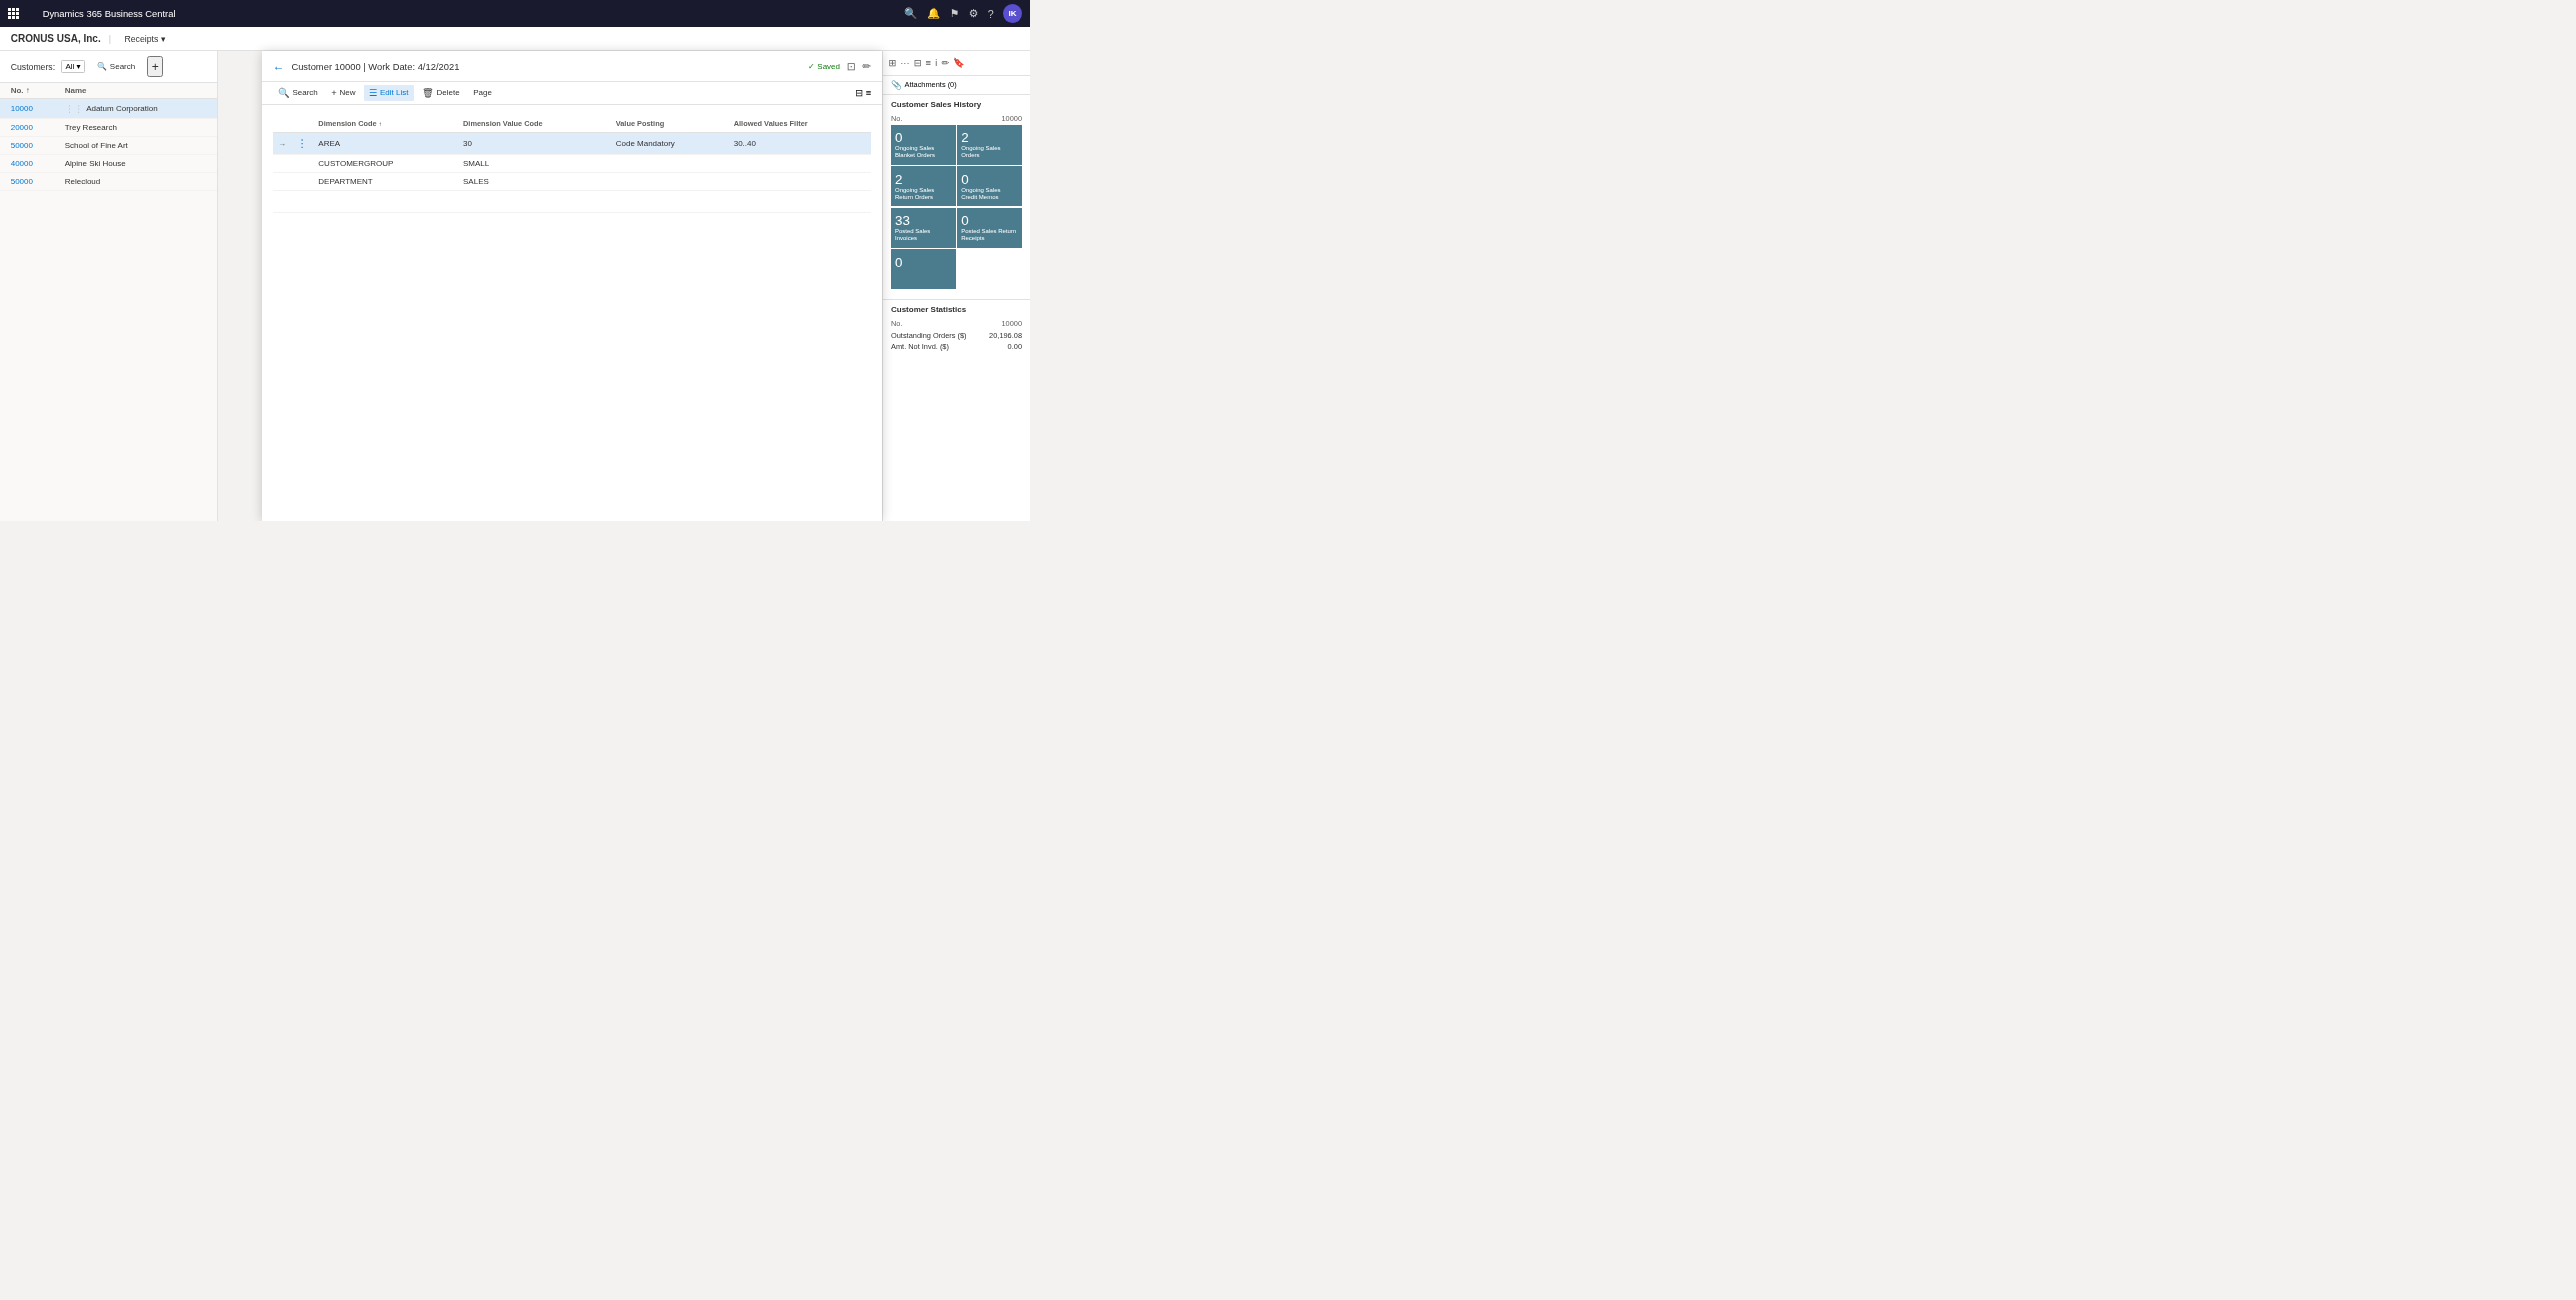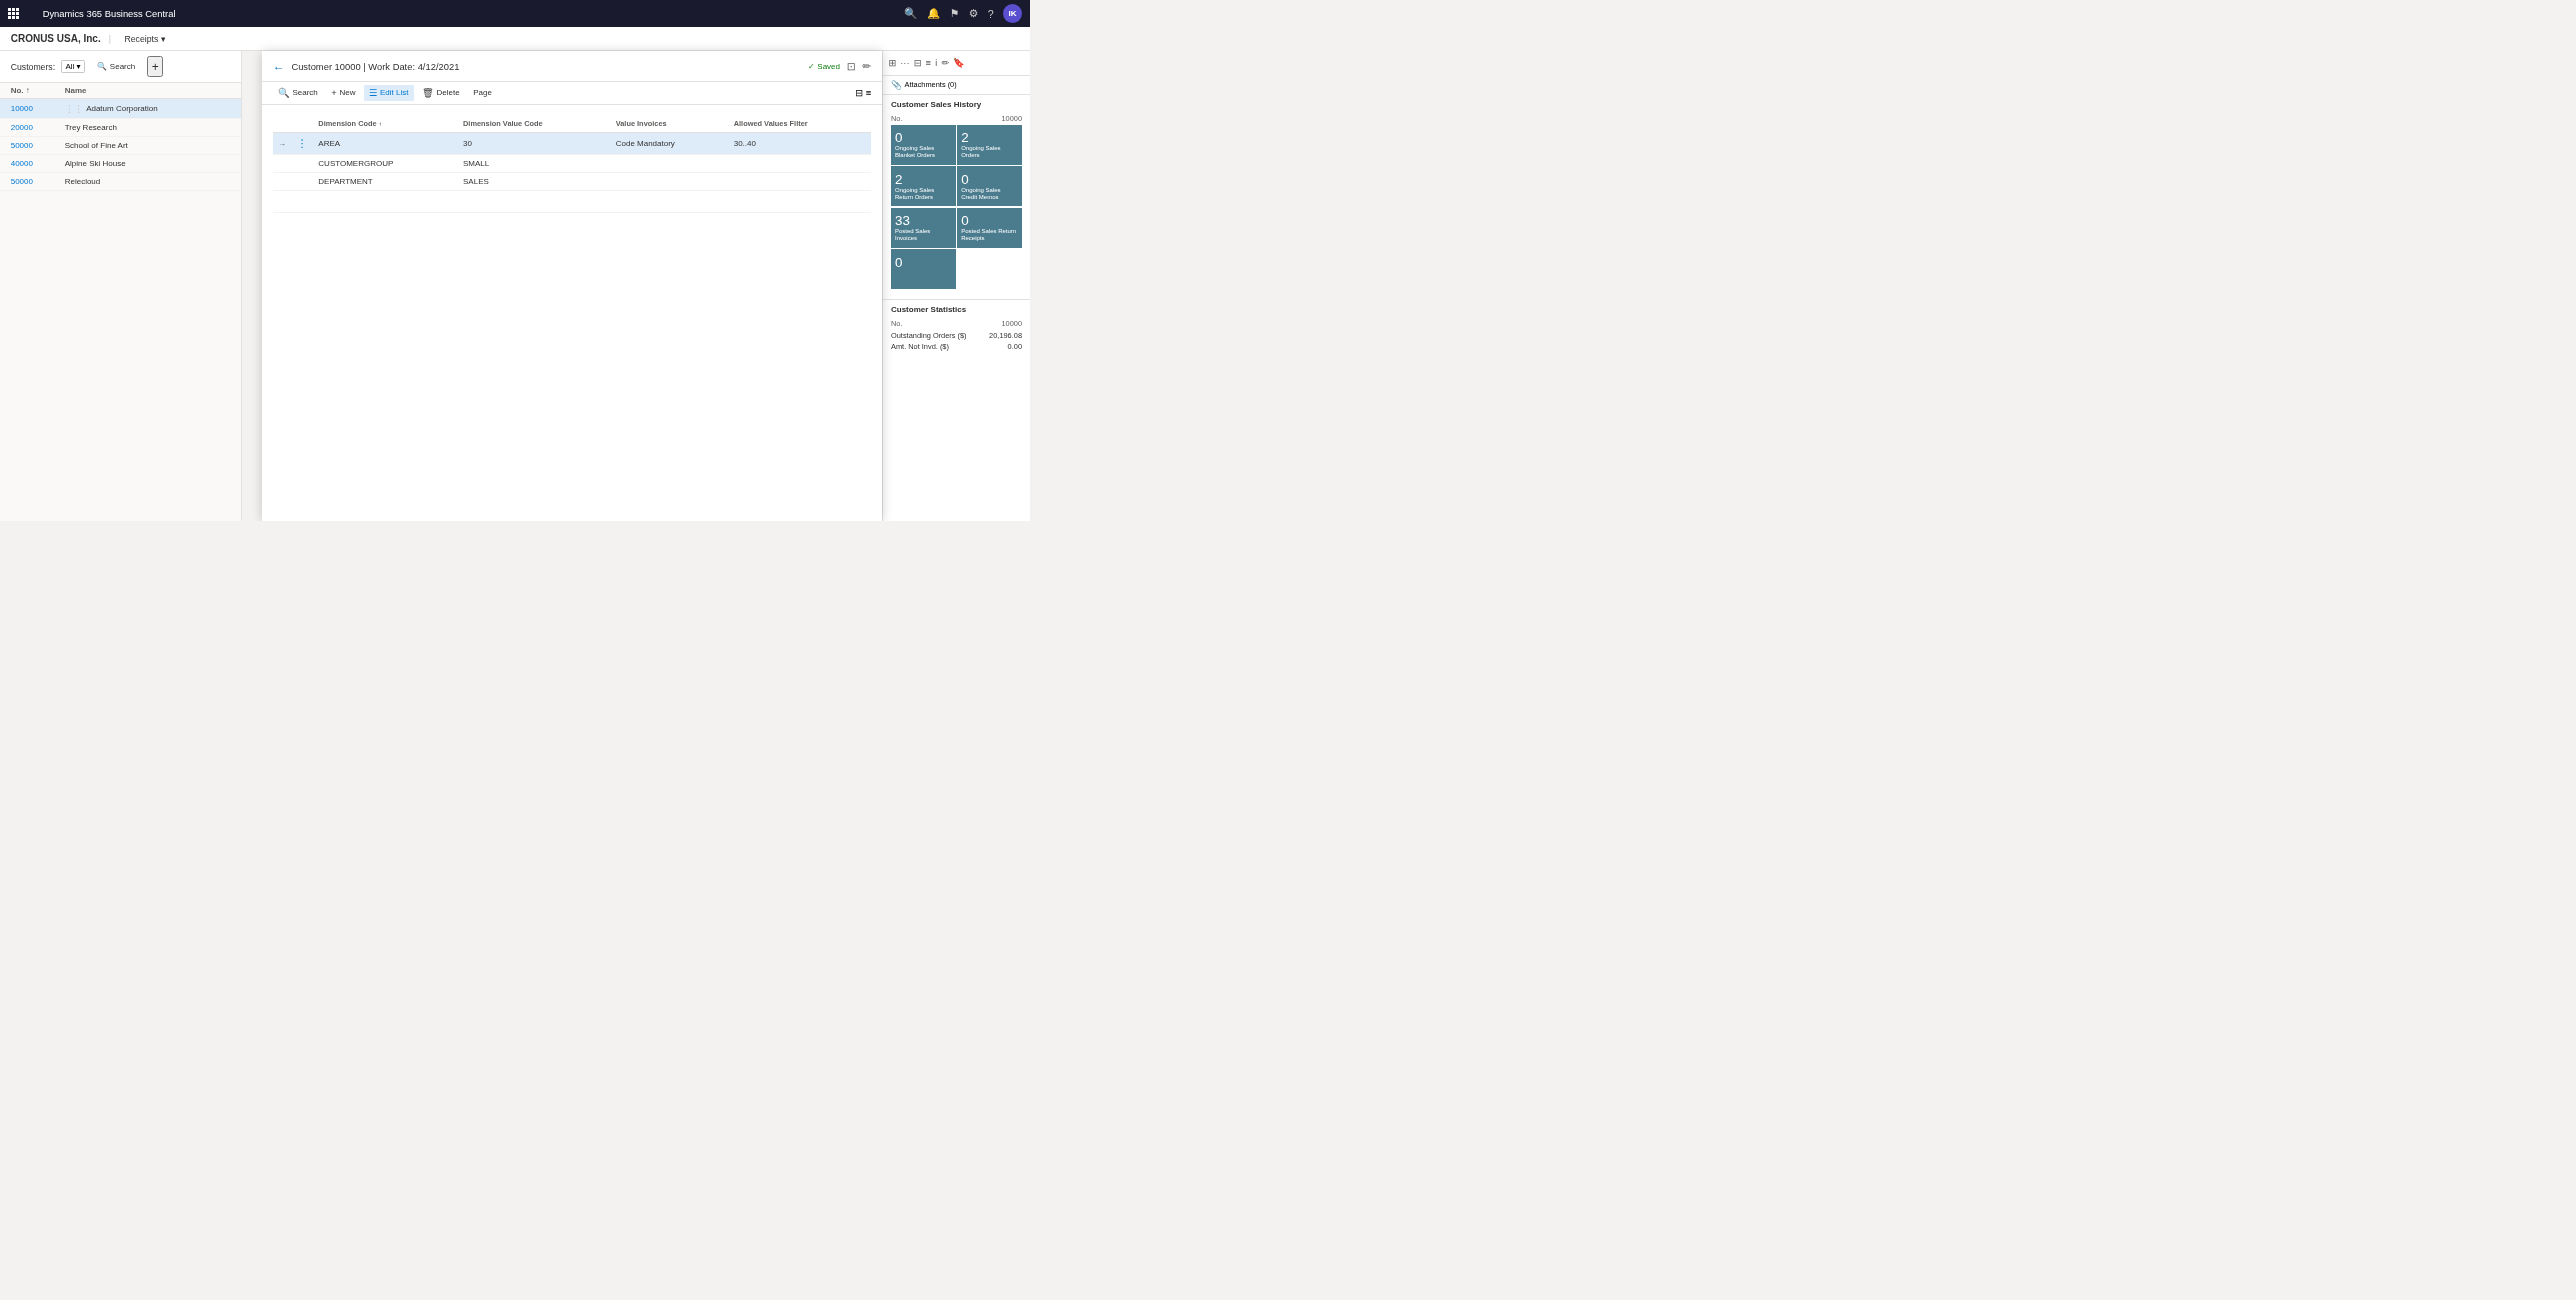--- a/index.html
+++ b/index.html
@@ -46,21 +46,21 @@
 
     
     .main-area {
       display: flex;
       height: calc(521px - 51px);
       position: relative;
     }
 
     
     .left-panel {
-      width: 242px;
+      width: 218px;
       background: #faf9f8;
       border-right: 0.7px solid #e1e1e1;
       display: flex;
       flex-direction: column;
       overflow: hidden;
     }
     .list-toolbar {
       padding: 5.4px 10.7px;
       display: flex;
       align-items: center;
@@ -381,21 +381,21 @@
         <table class="dim-table">
           <thead>
             <tr>
               <th style="width:13.4px;"></th>
               <th style="width:10.7px;"></th>
               <th>
                 <span>Dimension Code</span>
                 <span class="sort-arrow">↑</span>
               </th>
               <th>Dimension Value Code</th>
-              <th>Value Invoices</th>
+              <th>Value Posting</th>
               <th>Allowed Values Filter</th>
             </tr>
           </thead>
           <tbody id="dim-table-body">
           <tr class="selected-row">
     <td><span class="row-arrow">→</span></td>
     <td><span class="row-menu">⋮</span></td>
     <td>AREA</td>
     <td>30</td>
     <td>Code Mandatory</td>

